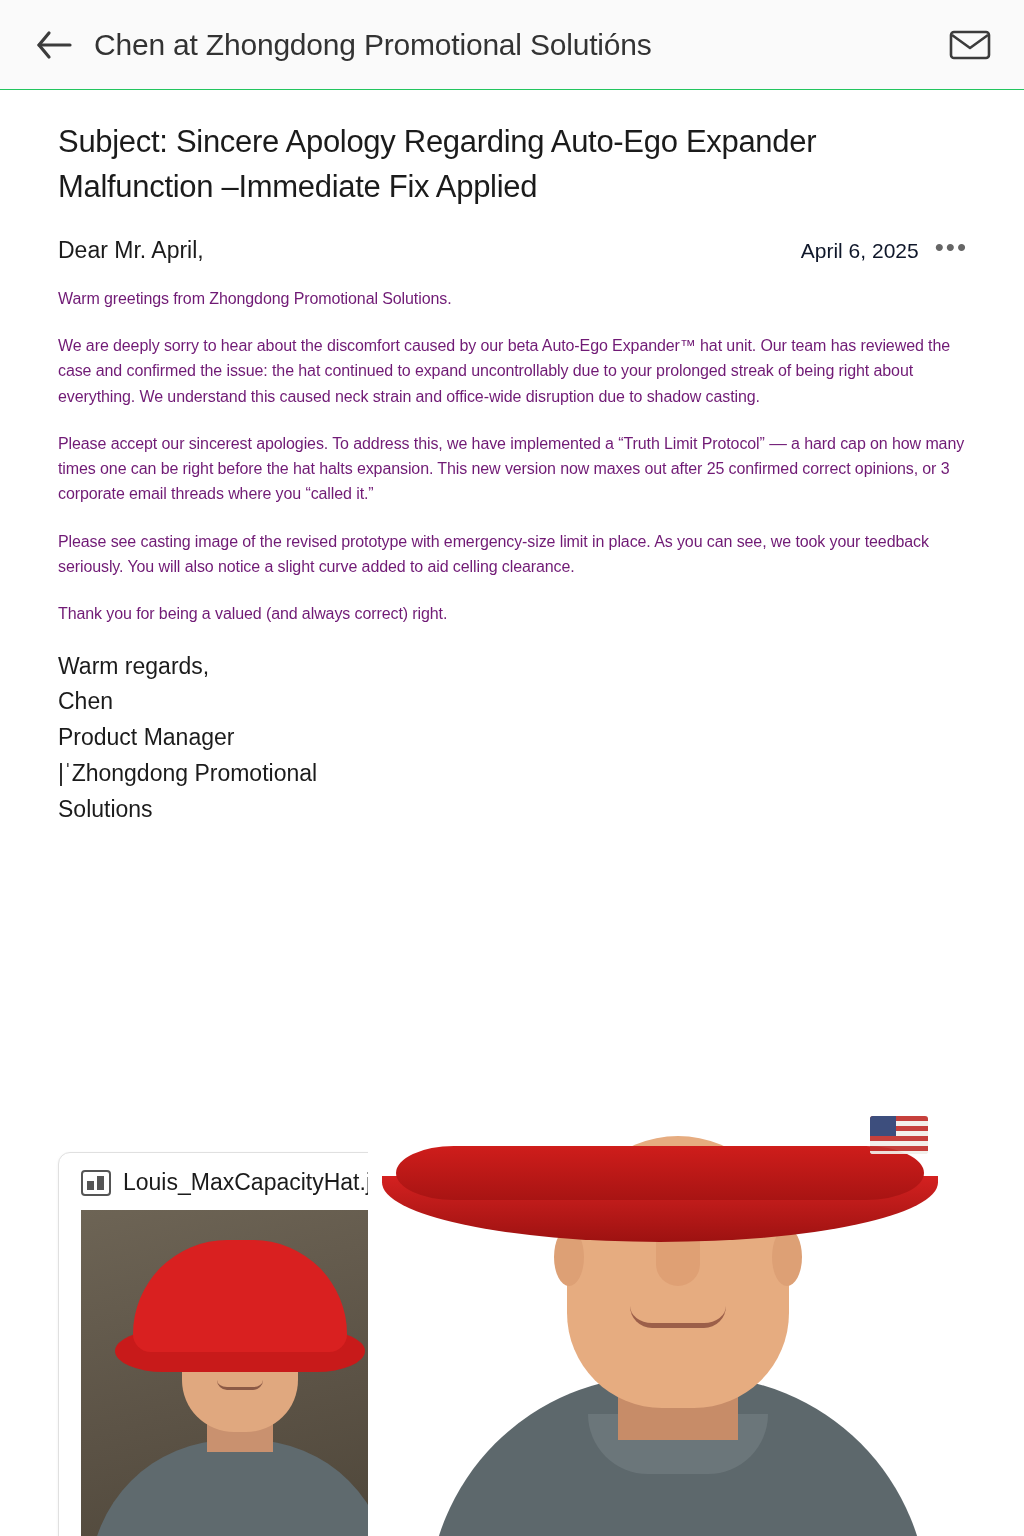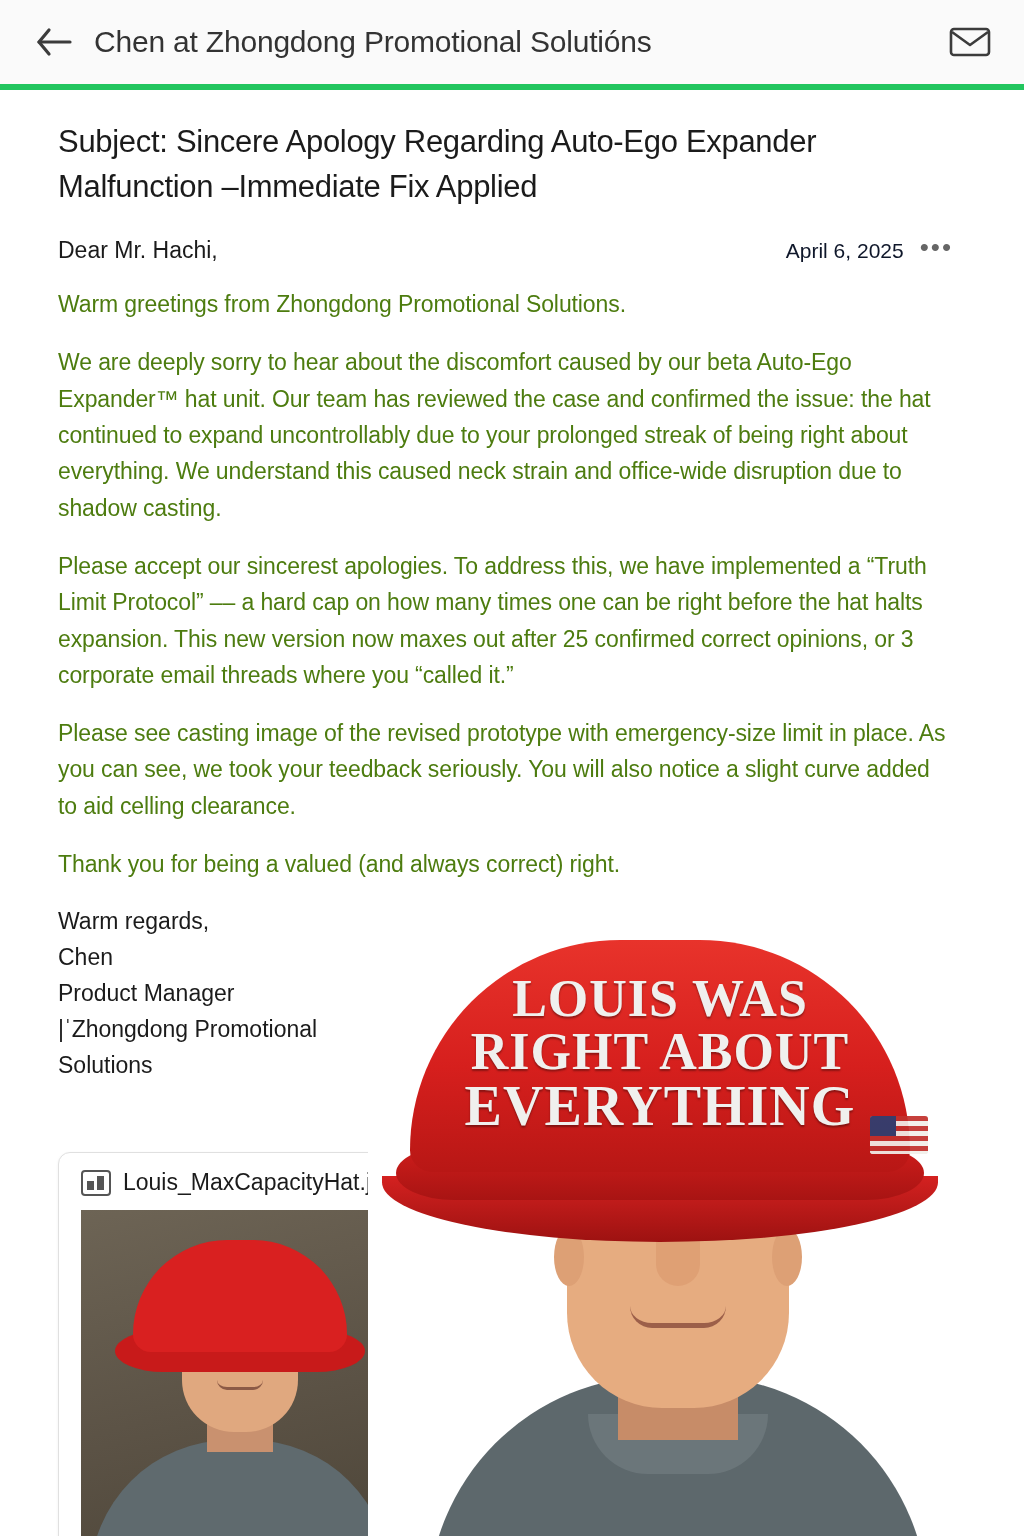--- a/index.html
+++ b/index.html
@@ -16,21 +16,21 @@
     width: 1024px; height: 1536px;
     overflow: hidden;
     background: #fff;
   }
 
   
   .topbar {
     position: relative;
     height: 90px;
     background: #fafafa;
-    border-bottom: 6px solid #22c55e;
+    border-bottom: 1px solid #22c55e;
     display: flex;
     align-items: center;
     padding: 0 28px;
   }
   .back-btn {
     width: 52px; height: 52px;
     display: flex; align-items: center; justify-content: center;
     cursor: pointer;
     flex: 0 0 auto;
   }
@@ -46,21 +46,21 @@
   }
   .mail-btn {
     margin-left: auto;
     width: 52px; height: 52px;
     display: flex; align-items: center; justify-content: center;
     cursor: pointer;
   }
 
   
   .content {
-    padding: 30px 71px 0 58px;
+    padding: 30px 56px 0 58px;
     position: relative;
   }
   .subject {
     font-size: 31px;
     line-height: 1.45;
     color: #1b1b1b;
     margin: 0 0 26px 0;
     letter-spacing: -0.3px;
   }
   .subject .label { }
@@ -82,24 +82,24 @@
   .more-dots {
     font-size: 26px;
     color: #666;
     letter-spacing: 2px;
     cursor: pointer;
     line-height: 1;
     position: relative;
     top: -2px;
   }
   p.body-par {
-    font-size: 23px;
+    font-size: 16px;
     line-height: 1.58;
     margin: 12px 0 22px 0;
-    color: #4d7c0f;
+    color: #701a75;
     letter-spacing: -0.1px;
   }
   .sig {
     font-size: 23px;
     line-height: 1.56;
     margin: 0;
     color: #1b1b1b;
     white-space: pre-line;
   }
 
@@ -391,21 +391,21 @@
   </div>
 
   <div class="content">
 
     <div class="subject">
       <span class="label">Subject:</span>
       <span>Sincere Apology Regarding Auto-Ego Expander Malfunction –Immediate Fix Applied</span>
     </div>
 
     <div class="meta-row">
-      <div class="salutation">Dear Mr. Hachi,</div>
+      <div class="salutation">Dear Mr. April,</div>
       <div class="date">April 6, 2025</div>
       <div class="more-dots">•••</div>
     </div>
 
     <p class="body-par">Warm greetings from Zhongdong Promotional Solutions.</p>
     <p class="body-par">We are deeply sorry to hear about the discomfort caused by our beta Auto-Ego Expander™ hat unit. Our team has reviewed the case and confirmed the issue: the hat continued to expand uncontrollably due to your prolonged streak of being right about everything. We understand this caused neck strain and office-wide disruption due to shadow casting.</p>
     <p class="body-par">Please accept our sincerest apologies. To address this, we have implemented a “Truth Limit Protocol” –– a hard cap on how many times one can be right before the hat halts expansion. This new version now maxes out after 25 confirmed correct opinions, or 3 corporate email threads where you “called it.”</p>
     <p class="body-par">Please see casting image of the revised prototype with emergency-size limit in place. As you can see, we took your teedback seriously. You will also notice a slight curve added to aid celling clearance.</p>
     <p class="body-par">Thank you for being a valued (and always correct) right.</p>
 
@@ -444,27 +444,20 @@
     <div class="p-nose"></div>
     <div class="p-mouth"></div>
     <div class="p-eye l"></div>
     <div class="p-eye r"></div>
     <div class="p-brow l"></div>
     <div class="p-brow r"></div>
 
     <div class="p-hat">
       <div class="p-hat-brim"></div>
       <div class="p-hat-band"></div>
-      <div class="p-hat-crown">
-        <div class="hat-text">
-          <span class="l1">LOUIS WAS</span>
-          <span class="l2">RIGHT ABOUT</span>
-          <span class="l3">EVERYTHING</span>
-        </div>
-      </div>
       <div class="flag">
         <div class="stripes"></div>
         <div class="canton"></div>
       </div>
     </div>
   </div>
 
 </div>
 
 </body></html>

